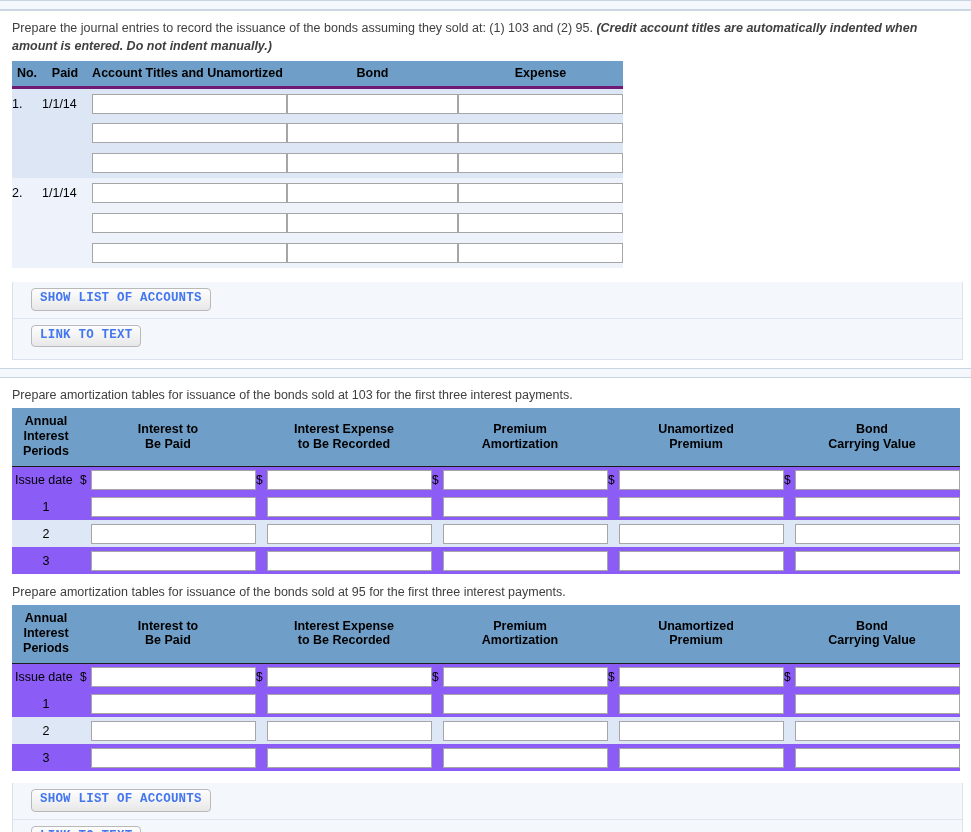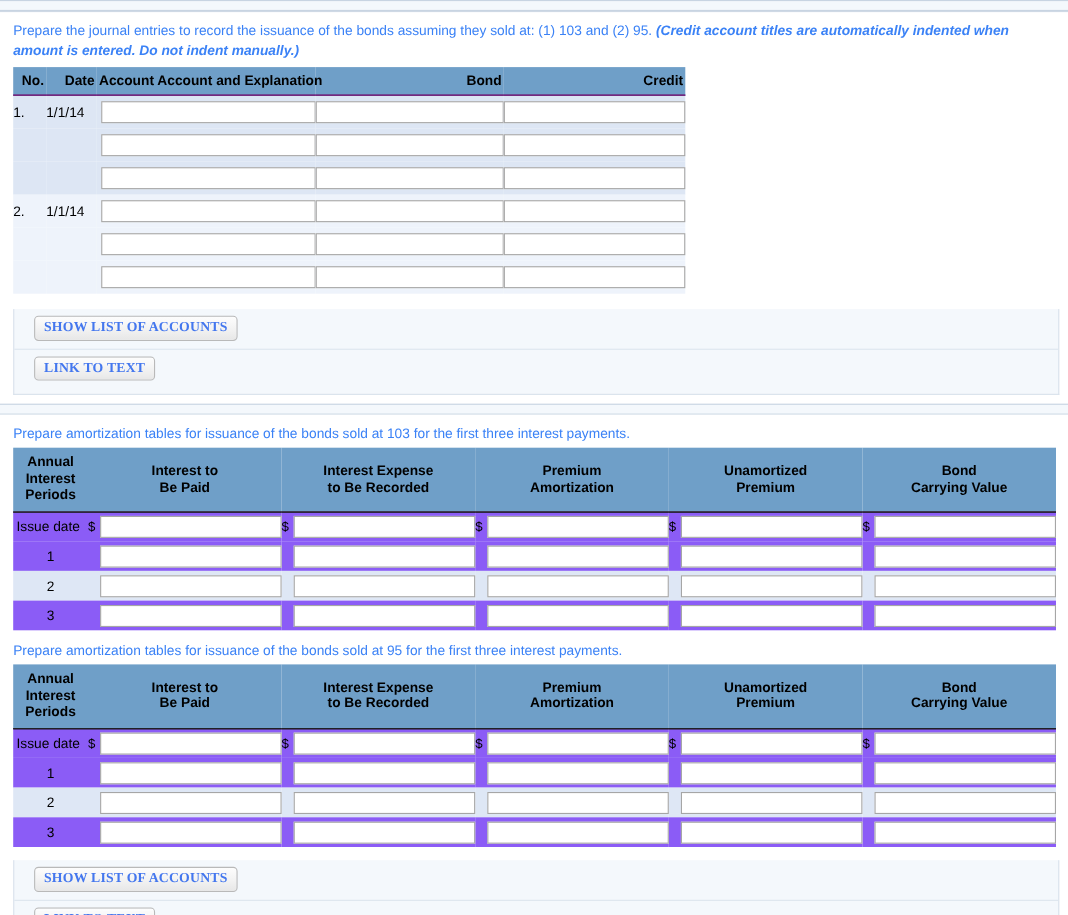--- a/index.html
+++ b/index.html
@@ -27,42 +27,42 @@
   }
   .panel {
     background: #ffffff;
     border-top: 1px solid #cfd9e5;
     padding: 0;
   }
   .question-text {
     font-size: 12.5px;
     line-height: 1.45;
     padding: 8px 12px 6px 12px;
-    color: #3b82f6;
+    color: #404040;
   }
   .question-text em {
     font-style: italic;
     font-weight: bold;
   }
 
   
   .jtable-wrap { padding: 0 0 0 12px; }
   table.jtable {
     border-collapse: collapse;
     width: 585px;
     table-layout: fixed;
   }
   table.jtable thead th {
     background: #6f9fc8;
     color: #000;
     font-size: 12.5px;
     font-weight: bold;
-    text-align: right;
+    text-align: center;
     padding: 5px 2px 6px 2px;
-    border-bottom: 1px solid #701a75;
+    border-bottom: 3px solid #701a75;
     white-space: nowrap;
   }
   th.c-no   { width: 30px;  text-align: left; padding-left: 6px; }
   th.c-date { width: 46px;  text-align: left; }
   th.c-acct { width: 199px; text-align: left; padding-left: 4px; }
   th.c-debit{ width: 171px; }
   th.c-credit{width: 165px; }
 
   table.jtable td {
     padding: 0;
@@ -91,21 +91,21 @@
     height: 20px;
     width: 100%;
     font-family: "Liberation Sans", sans-serif;
     font-size: 12px;
     padding: 0 3px;
     outline: none;
     display: block;
   }
   .btn {
     display: inline-block;
-    font-family: Liberation Serif, serif;
+    font-family: Liberation Mono, monospace;
     font-size: 12.5px;
     font-weight: bold;
     letter-spacing: .2px;
     color: #4477ee;
     background: linear-gradient(to bottom, #fdfdfd 0%, #f2f2f2 55%, #e7e7e7 100%);
     border: 1px solid #b9b9b9;
     border-radius: 4px;
     padding: 3px 8px 4px 8px;
     cursor: pointer;
     line-height: 1.1;
@@ -186,24 +186,24 @@
 
   <div class="question-text">
     <span>Prepare the journal entries to record the issuance of the bonds assuming they sold at: (1) 103 and (2) 95. </span><em>(Credit account titles are automatically indented when amount is entered. Do not indent manually.)</em>
   </div>
 
   <div class="jtable-wrap">
     <table class="jtable">
       <thead>
         <tr>
           <th class="c-no">No.</th>
-          <th class="c-date">Date</th>
-          <th class="c-acct">Account Account and Explanation</th>
+          <th class="c-date">Paid</th>
+          <th class="c-acct">Account Titles and Unamortized</th>
           <th class="c-debit">Bond</th>
-          <th class="c-credit">Credit</th>
+          <th class="c-credit">Expense</th>
         </tr>
       </thead>
       <tbody>
 
         <tr class="band-a">
           <td class="cell-no">1.</td>
           <td class="cell-date">1/1/14</td>
           <td class="cell-input pad-l">
               <input class="fld" type="text" placeholder="" style="">
             </td>

